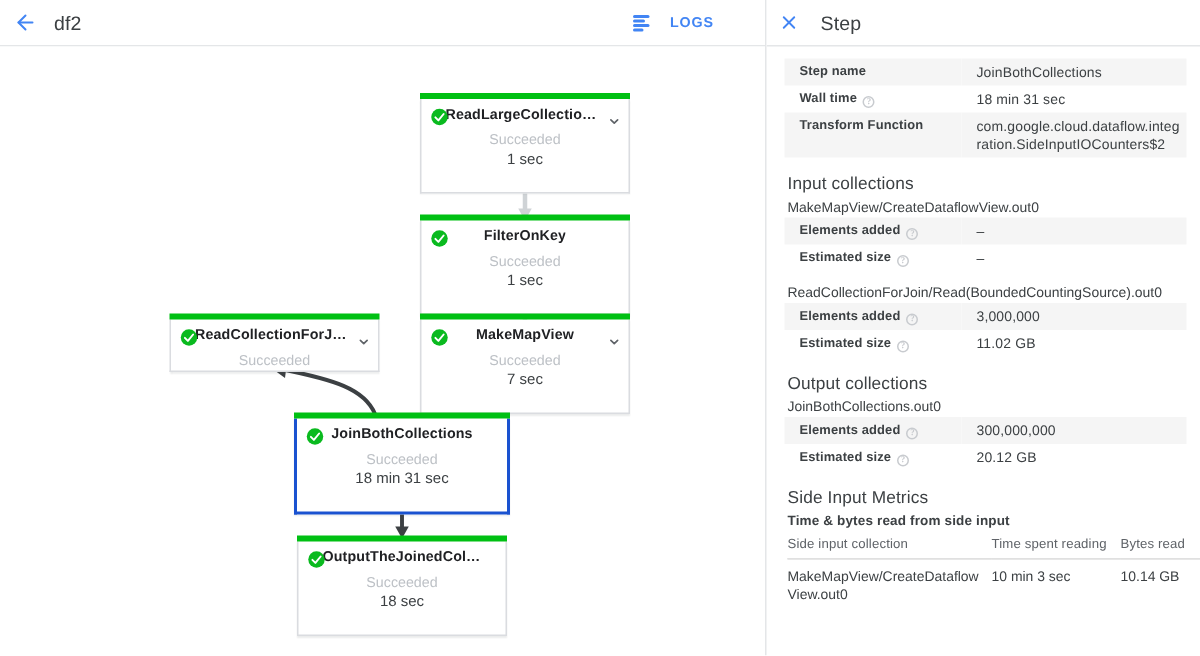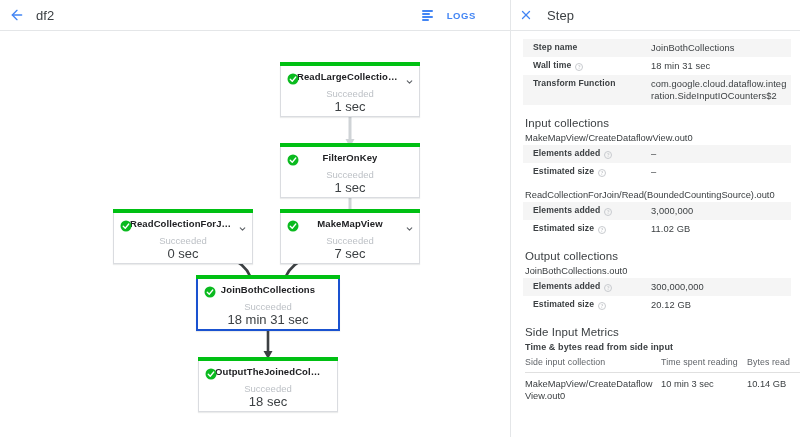--- a/index.html
+++ b/index.html
@@ -79,21 +79,21 @@
     max-width: 100%; text-align: center;
   }
   .node .chevron {
     position: absolute; right: 5px; top: 50%; transform: translateY(-50%);
     width: 9px; height: 9px; color: #5f6368;
   }
   .node .node-status {
     font-size: 9.5px; color: #bdc1c6; text-align: center; line-height: 12px; margin-top: 1px;
   }
   .node .node-time {
-    font-size: 13px; color: #3c4043; text-align: center; line-height: 13px; padding-bottom: 3px;
+    font-size: 10px; color: #3c4043; text-align: center; line-height: 13px; padding-bottom: 15px;
   }
   .node.selected { border: 2px solid #1a52d0; border-top: none; }
   .node.selected .topbar-green { left:-2px; right:-2px; top:-4px; }
 
   
   #right-pane {
     position: absolute; left: 510px; top: 0; width: 290px; height: 437px;
     background: #ffffff; border-left: 1px solid #e4e6e8; overflow: hidden;
   }
   #panel-header {
@@ -241,21 +241,20 @@
               </svg>
           </span>
           <span class="node-title">ReadCollectionForJoin</span>
           <span class="chevron">
             <svg viewBox="0 0 24 24" width="9" height="9" fill="none" stroke="currentColor" stroke-width="3" stroke-linecap="round" stroke-linejoin="round">
                 <polyline points="6 9 12 15 18 9"></polyline>
               </svg>
           </span>
         </div>
         <div class="node-status">Succeeded</div>
-        <div class="node-time">0 sec</div>
       </div>
 
       <div class="node" style="left:280px; top:182px; width:140px;">
         <span class="topbar-green"></span>
         <div class="node-row">
           <span class="status-icon">
             <svg viewBox="0 0 24 24" width="12" height="12">
                 <circle cx="12" cy="12" r="11" fill="#0aba1f"></circle>
                 <polyline points="6.5,12.5 10.5,16.5 17.5,8" fill="none" stroke="#fff" stroke-width="2.6" stroke-linecap="round" stroke-linejoin="round"></polyline>
               </svg>

